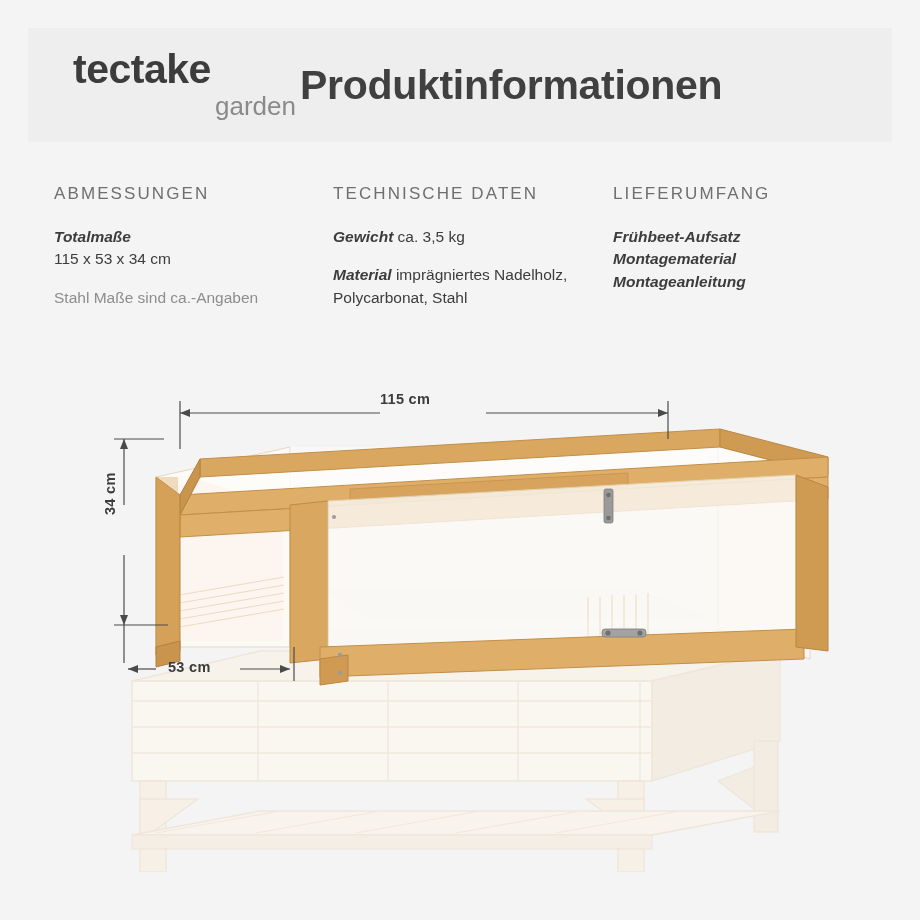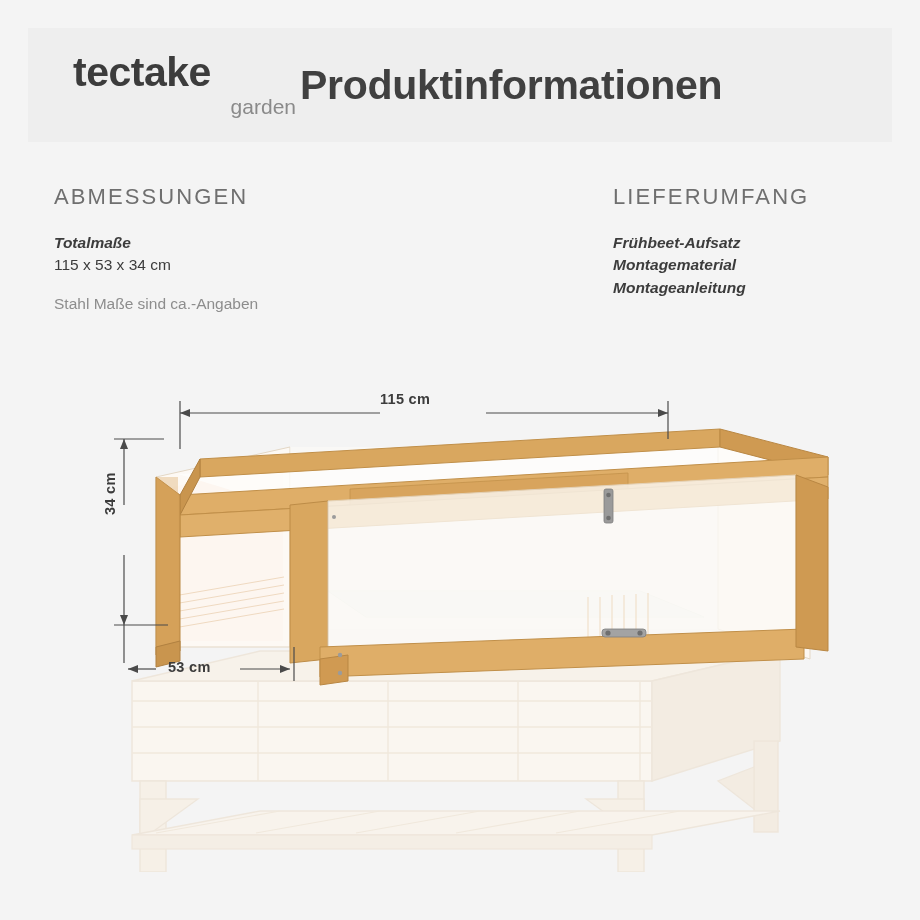--- a/index.html
+++ b/index.html
@@ -35,21 +35,21 @@
     box-sizing: border-box;
   }
   .logo-word {
     font-size: 41px;
     font-weight: bold;
     color: #3c3c3c;
     letter-spacing: -0.5px;
     line-height: 1;
   }
   .logo-sub {
-    font-size: 21px;
+    font-size: 26px;
     color: #8a8a8a;
     text-align: right;
     line-height: 1.1;
     margin-top: 2px;
     padding-right: 4px;
     font-weight: normal;
   }
   .header-title {
     font-size: 41px;
     font-weight: bold;
@@ -69,21 +69,21 @@
   }
   .col {
     position: absolute;
     top: 42px;
   }
   .col-1 { left: 26px;  width: 270px; }
   .col-2 { left: 305px; width: 270px; }
   .col-3 { left: 585px; width: 260px; }
 
   .col-head {
-    font-size: 22px;
+    font-size: 17px;
     color: #6f6f6f;
     letter-spacing: 2.1px;
     font-weight: normal;
     margin-bottom: 22px;
     white-space: nowrap;
   }
   .col p {
     margin: 0 0 16px 0;
     font-size: 15.5px;
     line-height: 1.45;
@@ -143,20 +143,31 @@
 
     <div class="col col-1">
       <div class="col-head">ABMESSUNGEN</div>
       <p>
         <b>Totalmaße</b><br>
         <span>115 x 53 x 34 cm</span>
       </p>
       <p class="muted">Stahl Maße sind ca.-Angaben</p>
     </div>
 
+    <div class="col col-2">
+      <div class="col-head">TECHNISCHE DATEN</div>
+      <p>
+        <b>Gewicht</b>
+        <span>ca. 3,5 kg</span>
+      </p>
+      <p>
+        <b>Material</b>
+        <span>imprägniertes Nadelholz, Polycarbonat, Stahl</span>
+      </p>
+    </div>
 
     <div class="col col-3">
       <div class="col-head">LIEFERUMFANG</div>
       <p>
         <b>Frühbeet-Aufsatz</b><br>
         <b>Montagematerial</b><br>
         <b>Montageanleitung</b>
       </p>
     </div>
   </div>

